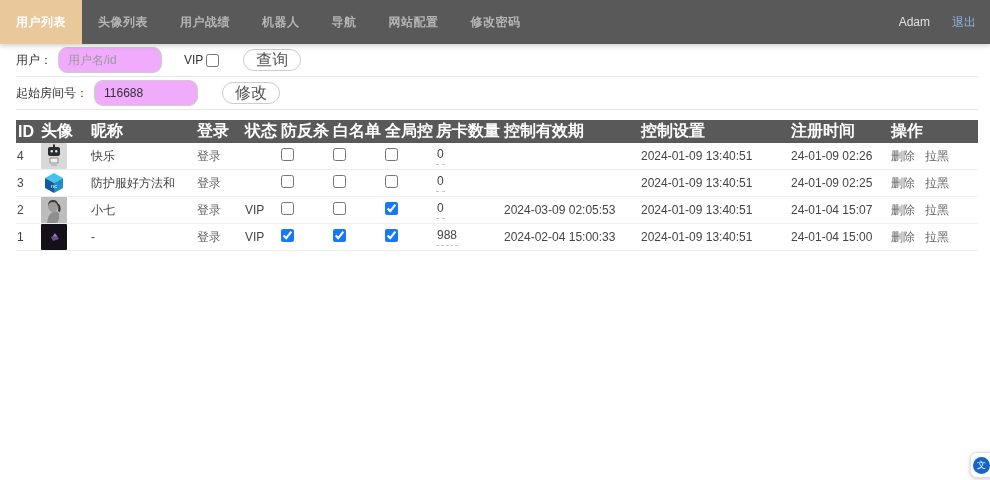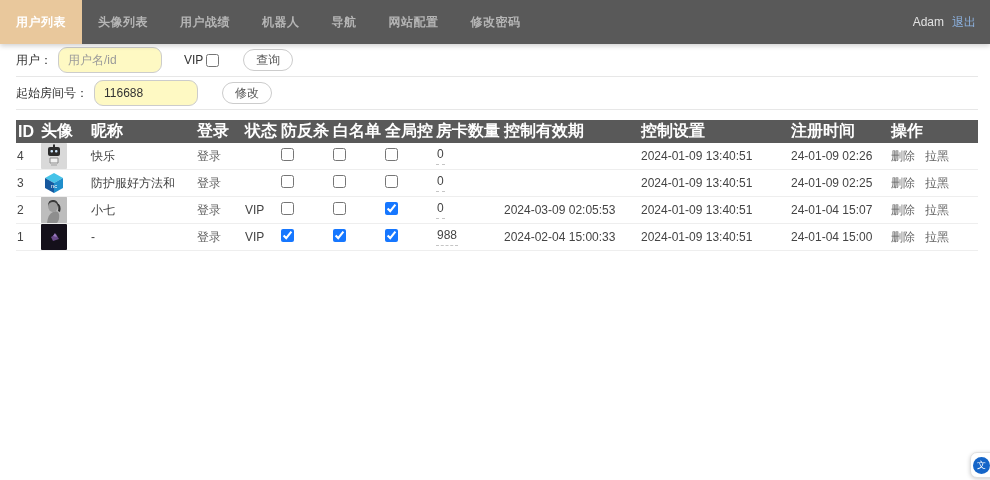--- a/index.html
+++ b/index.html
@@ -16,36 +16,36 @@
     font-family:"Liberation Sans","DejaVu Sans",sans-serif;font-size:12px;color:var(--text-main);}
 
   
   .nav{height:44px;background:var(--nav-bg);display:flex;align-items:stretch;
     box-shadow:0 2px 5px rgba(0,0,0,.18);position:relative;z-index:2;}
   .nav-tab{display:flex;align-items:center;justify-content:center;
     padding:0 16px;min-width:56px;color:#b5b5b5;font-weight:bold;cursor:pointer;
     letter-spacing:.5px;}
   .nav-tab.active{background:var(--active-tab);color:#fff;}
   .nav-spacer{flex:1;}
-  .nav-right{display:flex;align-items:center;gap:8px;padding-right:14px;}
+  .nav-right{display:flex;align-items:center;gap:22px;padding-right:14px;}
   .nav-user{color:#e2e2e2;}
   .nav-logout{color:var(--link-blue);cursor:pointer;text-decoration:none;}
 
   
   .content{padding:0 12px 0 16px;}
   .form-row{display:flex;align-items:center;height:33px;border-bottom:1px solid var(--divider);}
   .form-row.first{height:31px;margin-top:7px;}
   .lbl{margin-right:6px;}
   .txt-input{height:21px;border:1px solid #ccc;border-radius:9px;padding:12px 9px;
-    width:104px;font-size:12px;color:#333;outline:none;background:#fef9c3;}
+    width:104px;font-size:12px;color:#333;outline:none;background:#f0abfc;}
   .txt-input::placeholder{color:#9a9a9a;}
   .vip-wrap{display:flex;align-items:center;margin-left:22px;gap:3px;}
   .chk{width:13px;height:13px;accent-color:var(--checkbox-blue);cursor:pointer;}
   .btn{height:22px;min-width:46px;padding:0 12px;margin-left:24px;background:#fff;
-    border:1px solid #ccc;border-radius:11px;font-size:12px;color:#555;cursor:pointer;}
+    border:1px solid #ccc;border-radius:11px;font-size:16px;color:#555;cursor:pointer;}
 
   
   table{border-collapse:collapse;table-layout:fixed;width:962px;margin:10px 0 0 16px;}
   thead th{background:var(--nav-bg);color:#fff;font-weight:bold;text-align:left;
     height:23px;padding:0 0 0 1px;font-size:16px;}
   thead th:first-child{padding-left:2px;}
   tbody td{height:25px;border-bottom:1px solid #eee;padding:0 0 0 1px;color:#444;
     vertical-align:middle;overflow:hidden;white-space:nowrap;}
   .c-id{width:24px;} .c-ava{width:50px;} .c-nick{width:106px;} .c-login{width:48px;}
   .c-status{width:36px;} .c-chk1{width:52px;} .c-chk2{width:52px;} .c-chk3{width:51px;}

